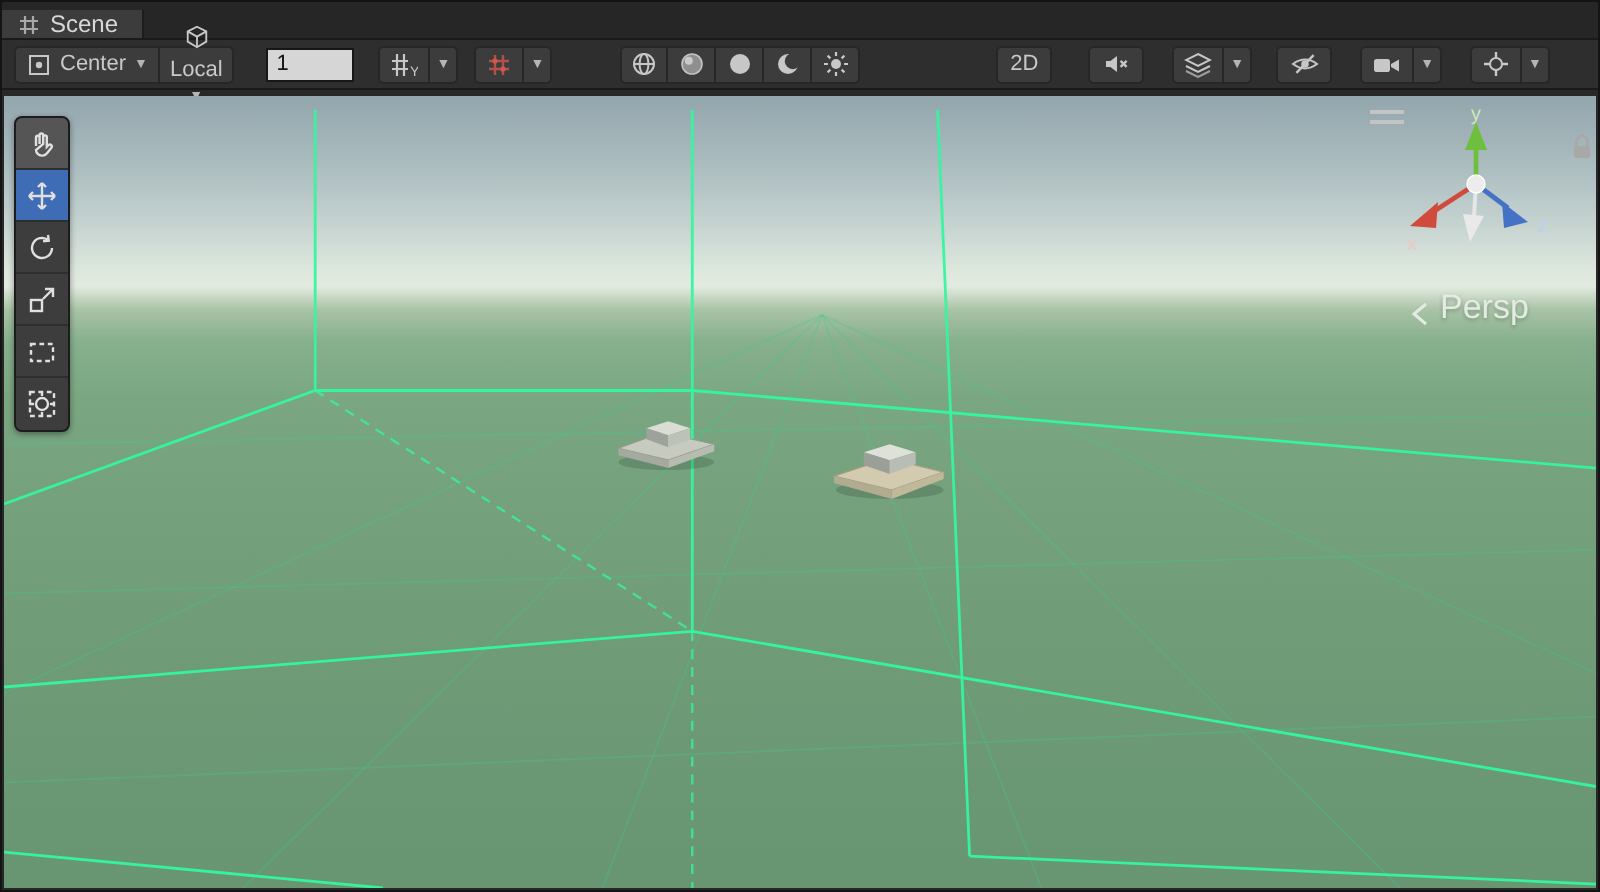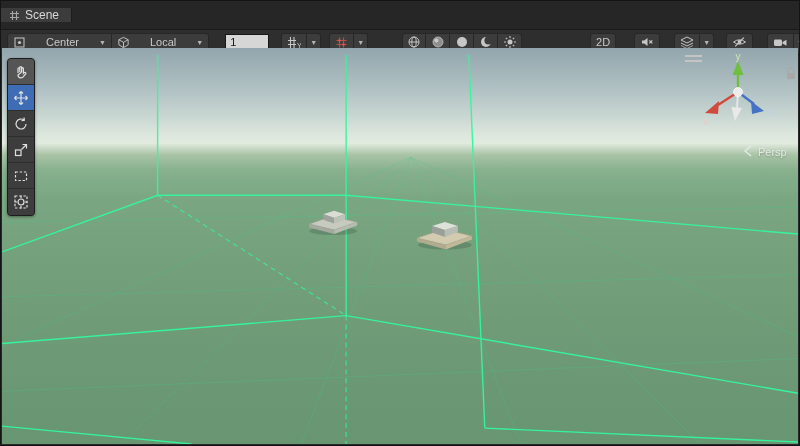--- a/index.html
+++ b/index.html
@@ -9,34 +9,34 @@
     --axis-y:#6fbf3f;
     --axis-z:#4472c4;
     --tool-selected:#3e6db5;
     --field-bg:#d6d6d6;
   }
   *{margin:0;padding:0;box-sizing:border-box;}
   body{background:#111;font-family:"Liberation Sans",sans-serif;}
   .window{width:800px;height:446px;background:#282828;border:1px solid #141414;
           position:relative;overflow:hidden;color:#ccc;}
   
-  .tabbar{height:29px;background:#262626;display:flex;align-items:center;
+  .tabbar{height:19px;background:#262626;display:flex;align-items:flex-end;
           border-bottom:1px solid #1a1a1a;}
   .tab{display:flex;align-items:center;gap:5px;padding:0 12px 0 8px;background:#3c3c3c;
        border-right:1px solid #1d1d1d;font-size:12px;color:#d8d8d8;}
   
   .toolbar{height:25px;background:#2e2e2e;border-bottom:1px solid #191919;
            display:flex;align-items:center;font-size:11px;}
   .tb-btn{display:inline-flex;align-items:center;justify-content:center;height:19px;
           background:#3c3c3c;border:1px solid #272727;border-radius:3px;
-          padding:0 5px;gap:20px;color:#c9c9c9;cursor:default;}
+          padding:0 5px;gap:4px;color:#c9c9c9;cursor:default;}
   .seg{display:flex;}
   .seg .tb-btn{border-radius:0;border-left-width:0;}
   .seg .tb-btn:first-child{border-radius:3px 0 0 3px;border-left-width:1px;}
-  .seg .tb-btn:last-child{border-radius:0 3px 3px 0;}
+  .seg .tb-btn:last-child{border-radius:0 3px 3px 0;flex-direction:column;}
   .arrow{font-size:7px;color:#b5b5b5;line-height:1;}
   .arrow-seg{padding:0 3px;}
   .snap-field{width:44px;height:17px;background:var(--field-bg);border:1px solid #171717;
               color:#161616;font-size:11px;padding:0 4px;font-family:"Liberation Sans",sans-serif;}
   .circle-btn{width:24px;}
   
   .scene{position:absolute;left:1px;right:1px;top:47px;bottom:1px;overflow:hidden;
     background:linear-gradient(180deg,
       #93a6ad 0%, #a3b5b9 6%, #b6c6c7 12%, #ccd9d4 18%, #dde7dd 22%,
       #e3ebe0 24%, #a8c3a6 27%, #87b08d 31%, #7aa782 38%, #75a27d 50%,
@@ -54,22 +54,22 @@
         background:#3d3d3d;border-bottom:1px solid #2e2e2e;cursor:default;}
   .tool:last-child{border-bottom:none;}
   .tool.hover{background:#555555;}
   .tool.selected{background:var(--tool-selected);}
   .tool svg{stroke:#e0e0e0;fill:none;stroke-width:1.2;}
   
   .handle{position:absolute;left:683px;top:7px;width:17px;}
   .handle div{height:2px;background:#c4c4c4;margin-bottom:3px;}
   .gizmo{position:absolute;left:696px;top:4px;width:80px;height:80px;}
   .lockicon{position:absolute;left:782px;top:18px;}
-  .persp{position:absolute;left:740px;top:96px;display:flex;align-items:flex-end;gap:5px;
-         color:#e3ebe3;font-size:11px;text-shadow:0 1px 2px rgba(0,0,0,.25);cursor:default;}
+  .persp{position:absolute;left:702px;top:96px;display:flex;align-items:flex-end;gap:5px;
+         color:#e3ebe3;font-size:17px;text-shadow:0 1px 2px rgba(0,0,0,.25);cursor:default;}
   .tbicon svg{display:block;}
 </style>
 </head>
 <body>
 
 <div class="window">
 
   <div class="tabbar">
     <div class="tab">
       <span class="tbicon">

